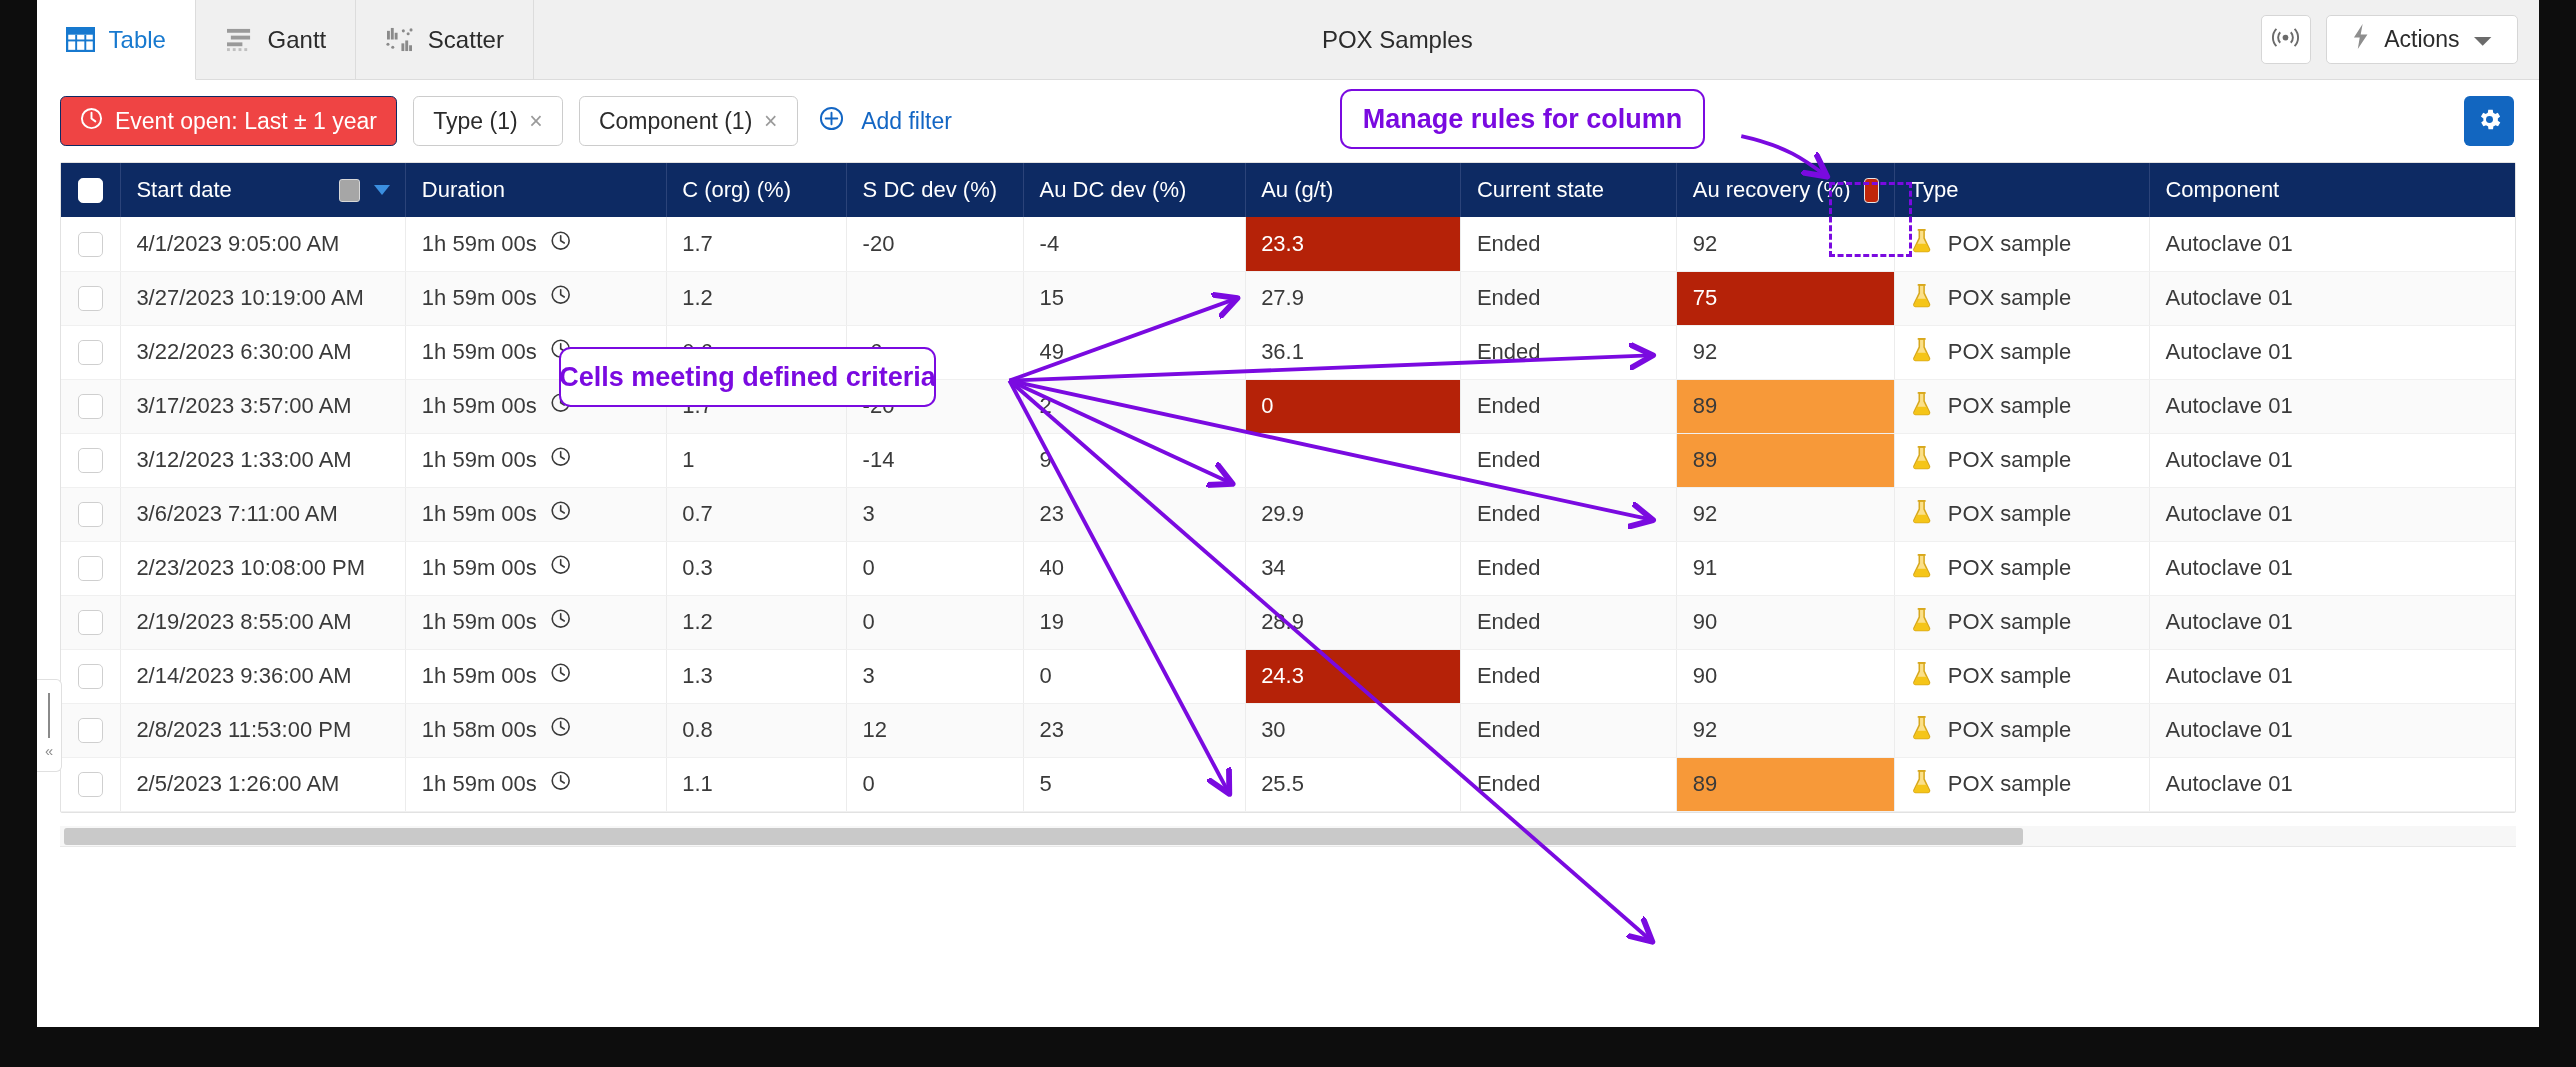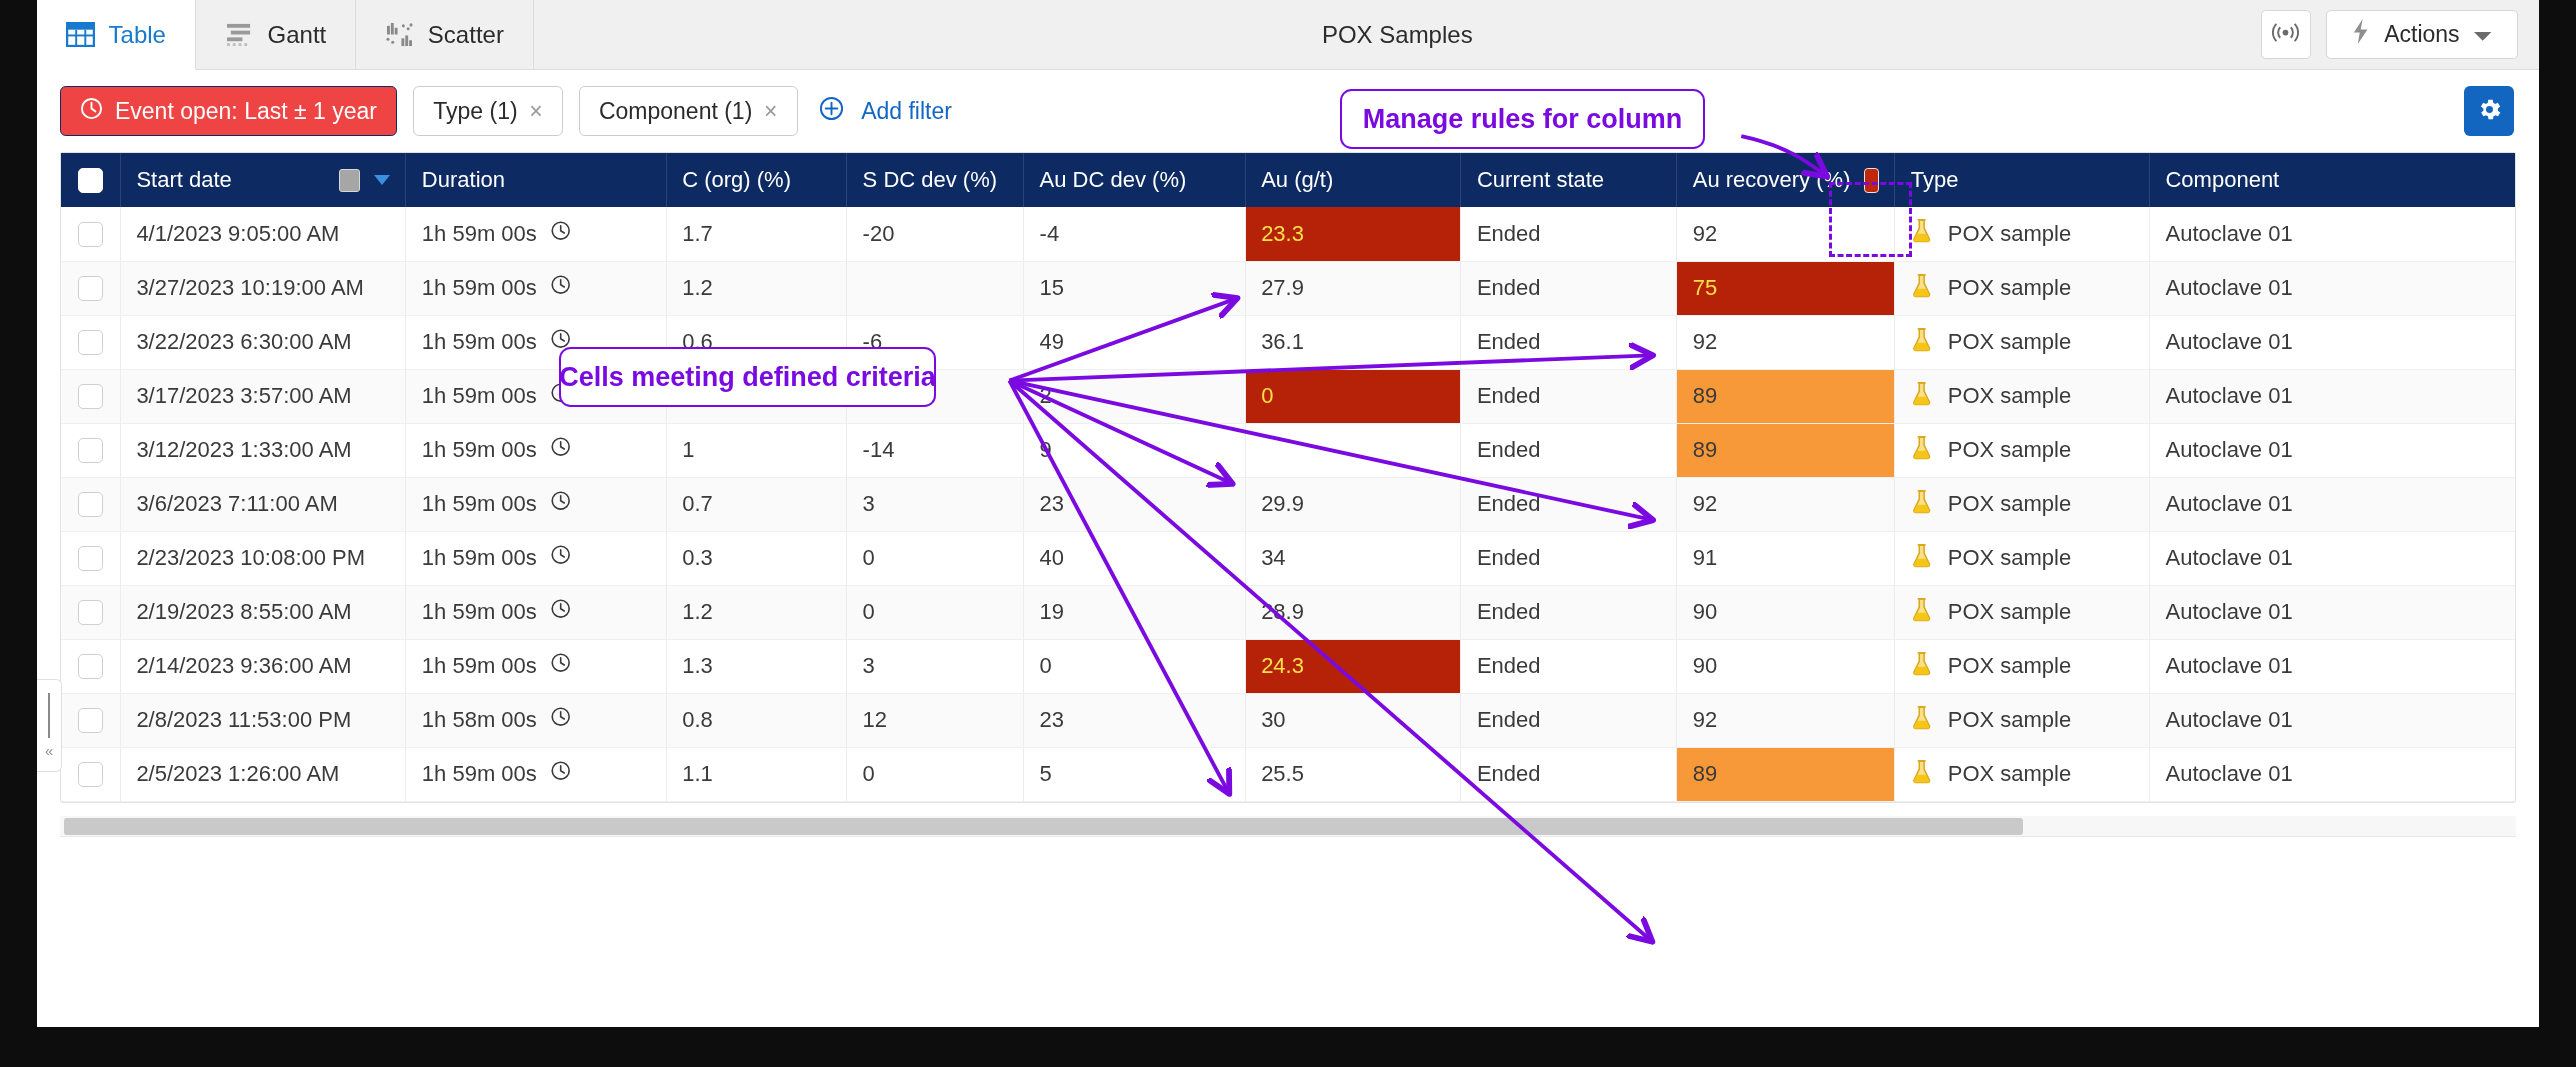--- a/index.html
+++ b/index.html
@@ -11,21 +11,21 @@
   }
   .app {
     position: absolute;
     left: 37px; top: 0; width: 2502px; height: 1027px;
     background: #ffffff;
     overflow: hidden;
   }
 
   
   .topbar {
-    height: 70px;
+    height: 80px;
     background: #f0f0f0;
     border-bottom: 1px solid #dcdcdc;
     display: flex;
     align-items: stretch;
     position: relative;
   }
   .tabstrip { display: flex; align-items: stretch; }
   .tab {
     display: flex; align-items: center; gap: 13.6px;
     padding: 0 29px;
@@ -169,21 +169,21 @@
   .chk {
     width: 25px; height: 25px;
     border: 1px solid #cfcfcf; border-radius: 4.9px;
     background: #fff; display: inline-block; vertical-align: middle;
     cursor: pointer;
   }
   .chk.hdr { border-color:#fff; background:#fff; }
   .dur { display: flex; align-items: center; gap: 13.6px; }
   .typecell { display: flex; align-items: center; gap: 15.5px; }
   
-  tbody tr td.hl-red   { background: #b52208 !important; color: #fde047; }
+  tbody tr td.hl-red   { background: #b52208 !important; color: #ffffff; }
   tbody tr td.hl-orange{ background: #f79939 !important; color: #3a3a3a; }
 
   
   col.c-check { width: 52px; }
   col.c-start { width: 250px; }
   col.c-dur   { width: 228px; }
   col.c-corg  { width: 158px; }
   col.c-sdc   { width: 155px; }
   col.c-audc  { width: 194px; }
   col.c-au    { width: 189px; }

